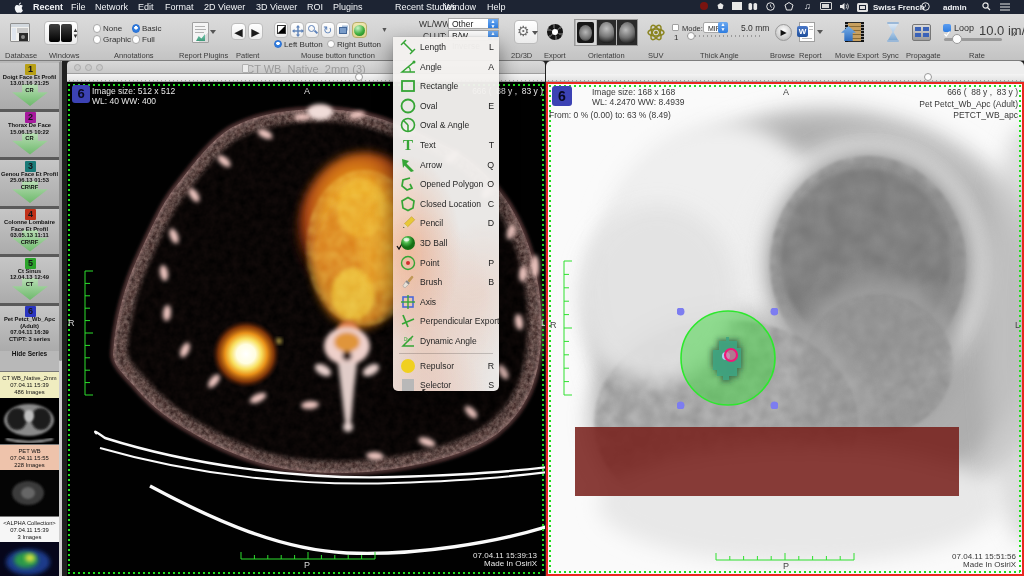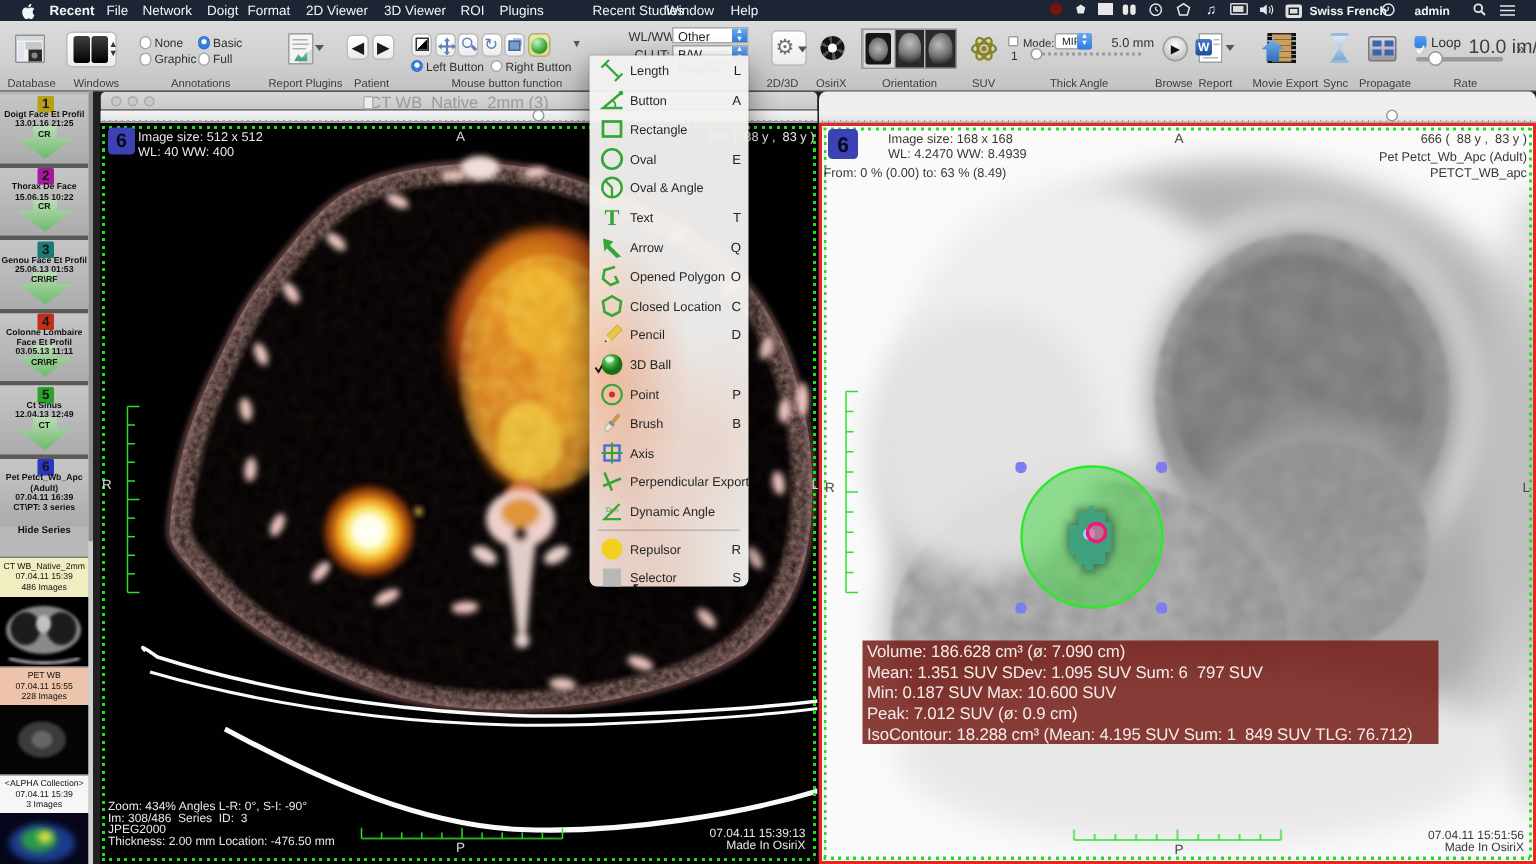--- a/index.html
+++ b/index.html
@@ -62,21 +62,21 @@
 <body>
 <div id="screen">
 
   <div id="menubar">
     <span style="left:14px;top:2px"><svg width="10" height="11" viewBox="0 0 10 11">
           <path d="M 7.8 5.9 C 7.8 4.6 8.9 4 8.9 4 C 8.3 3.1 7.3 3 7 3 C 6.2 2.9 5.4 3.5 5 3.5 C 4.6 3.5 4 3 3.3 3 C 2.4 3 1.6 3.5 1.2 4.3 C 0.3 5.9 1 8.2 1.9 9.5 C 2.3 10.1 2.8 10.8 3.5 10.8 C 4.1 10.8 4.4 10.4 5.1 10.4 C 5.8 10.4 6.1 10.8 6.7 10.8 C 7.4 10.8 7.8 10.2 8.2 9.6 C 8.7 8.9 8.9 8.2 8.9 8.2 C 8.9 8.2 7.8 7.7 7.8 5.9 Z M 6.4 2.1 C 6.8 1.7 7 1.1 6.9 0.5 C 6.4 0.5 5.8 0.8 5.4 1.3 C 5.1 1.7 4.8 2.3 4.9 2.9 C 5.5 2.9 6.1 2.6 6.4 2.1 Z" fill="#f2f4f7"></path>
         </svg></span>
     <span class="b" style="left:33px">Recent</span>
     <span style="left:71px">File</span>
     <span style="left:95px">Network</span>
-    <span style="left:138px">Doigt</span>
+    <span style="left:138px">Edit</span>
     <span style="left:165px">Format</span>
     <span style="left:204px">2D Viewer</span>
     <span style="left:256px">3D Viewer</span>
     <span style="left:307px">ROI</span>
     <span style="left:333px">Plugins</span>
     <span style="left:395px">Recent Studies</span>
     <span style="left:444px">Window</span>
     <span style="left:487px">Help</span>
     <span style="left:700px;top:2px;width:8px;height:8px;background:#7a1410;border-radius:50%;display:inline-block"></span>
     <span style="left:716px;top:2px"><svg width="9" height="9">
@@ -200,21 +200,21 @@
 
     <div class="tbtn" style="left:514px;top:6px;width:24px;height:24px">
         <span class="abs" style="left:2px;top:2px;font-size:14px;color:#6e6e6e">⚙</span>
         <span class="abs" style="left:17px;top:10px;width:0;height:0;border-left:3px solid transparent;border-right:3px solid transparent;border-top:4px solid #555"></span>
       </div>
     <div class="tlabel" style="left:511px">2D/3D</div>
 
     <div class="abs" style="left:547px;top:10px;width:16px;height:16px;border-radius:50%;background:conic-gradient(#141414 0 40deg,#4e4e4e 40deg 60deg,#141414 60deg 100deg,#4e4e4e 100deg 120deg,#141414 120deg 160deg,#4e4e4e 160deg 180deg,#141414 180deg 220deg,#4e4e4e 220deg 240deg,#141414 240deg 280deg,#4e4e4e 280deg 300deg,#141414 300deg 340deg,#4e4e4e 340deg)">
         <div class="abs" style="left:5px;top:5px;width:6px;height:6px;border-radius:50%;background:#fff"></div>
       </div>
-    <div class="tlabel" style="left:544px">OsiriX</div>
+    <div class="tlabel" style="left:544px">Export</div>
 
     <div class="abs" style="left:574px;top:5px;width:64px;height:27px;background:#b5b5b5;border:1px solid #989898"></div>
     <div class="abs" style="left:575.5px;top:6px;width:20px;height:25px;background:#d8d8d8">
         <div class="abs" style="left:1.5px;top:2px;width:17px;height:21px;background:#161616;border-radius:2px">
           <div class="abs" style="left:2px;top:3px;width:13px;height:16px;border-radius:50%;background:radial-gradient(circle at 50% 45%,#b8b8b8,#707070 60%,#222 95%)"></div>
         </div>
       </div>
     <div class="abs" style="left:597px;top:6px;width:19px;height:25px;background:#2a2a2a">
         <div class="abs" style="left:2px;top:2px;width:15px;height:21px;border-radius:45% 45% 35% 35%;background:radial-gradient(circle at 50% 32%,#c0c0c0,#787878 50%,#1a1a1a 90%)"></div>
       </div>
@@ -542,21 +542,20 @@
       <div class="gb-v" style="left:1px;top:2px;height:490px"></div>
       <div class="gb-v" style="left:475px;top:2px;height:490px"></div>
       
       <div class="abs" style="left:5px;top:3px;width:18px;height:18px;background:#3c42b4;border-radius:3px;color:#080820;font-weight:bold;font-size:13px;text-align:center;line-height:18px">6</div>
       <div class="ov" style="left:25px;top:4px;font-size:8.5px;color:#e8e8e8">Image size: 512 x 512<br>WL: 40 WW: 400</div>
       <div class="ov" style="right:2px;top:4px;font-size:8.5px;color:#e8e8e8">666 (  88 y ,  83 y )</div>
       <div class="ov" style="left:237px;top:4px;font-size:9px;color:#d8d8d8">A</div>
       <div class="ov" style="left:1px;top:236px;font-size:9px;color:#d8d8d8">R</div>
       <div class="ov" style="left:474px;top:236px;font-size:9px;color:#d8d8d8">L</div>
       <div class="ov" style="left:237px;top:478px;font-size:9px;color:#d8d8d8">P</div>
-      <div class="ov" style="left:5px;top:452px;font-size:8px;color:#e8e8e8;line-height:7.5px">Zoom: 434% Angles L-R: 0°, S-I: -90°<br>Im: 308/486  Series  ID:  3<br>JPEG2000<br>Thickness: 2.00 mm Location: -476.50 mm</div>
       <div class="ov" style="right:8px;top:470px;font-size:8px;color:#e8e8e8;text-align:right;line-height:7.5px">07.04.11 15:39:13<br>Made In OsiriX</div>
       
       <svg class="abs" style="left:17px;top:188px" width="10" height="126" viewBox="0 0 10 126">
         <g stroke="#2ee02e" stroke-width="1" fill="none">
           <line x1="1" y1="1" x2="1" y2="125"></line>
           <line x1="1" y1="1" x2="9" y2="1"></line>
             <line x1="1" y1="125" x2="9" y2="125"></line>
           <line x1="1" y1="13.4" x2="6" y2="13.4"></line>
             <line x1="1" y1="25.8" x2="6" y2="25.8"></line>
           <line x1="1" y1="38.2" x2="6" y2="38.2"></line>
@@ -650,21 +649,20 @@
         <path d="M 42 33 L 49 33 L 49 29 L 52 29 L 52 33 L 60 33 L 60 40 L 64 40 L 64 60 L 60 60 L 60 68 L 52 68 L 52 72 L 46 72 L 46 68 L 40 68 L 40 62 L 36 62 L 36 42 L 42 42 Z" fill="#3fa582" fill-opacity="0.9"></path>
         <circle cx="49" cy="48" r="4" fill="#a8d0f0"></circle>
         <circle cx="54" cy="47" r="6" fill="#e06898" fill-opacity="0.7" stroke="#f01878" stroke-width="2.2"></circle>
         <circle cx="3.5" cy="3.5" r="4" fill="#7d7df0"></circle>
         <circle cx="97.5" cy="3.5" r="4" fill="#7d7df0"></circle>
         <circle cx="3.5" cy="97.5" r="4" fill="#7d7df0"></circle>
         <circle cx="97.5" cy="97.5" r="4" fill="#7d7df0"></circle>
       </svg>
       
       <div class="abs" style="left:27px;top:343px;width:384px;height:69px;background:rgba(118,28,24,0.85)"></div>
-      <div class="ov" style="left:30px;top:345px;font-size:11.2px;color:#f3ece9;line-height:13.7px;letter-spacing:-0.1px">Volume: 186.628 cm³ (ø: 7.090 cm)<br>Mean: 1.351 SUV SDev: 1.095 SUV Sum: 6  797 SUV<br>Min: 0.187 SUV Max: 10.600 SUV<br>Peak: 7.012 SUV (ø: 0.9 cm)<br>IsoContour: 18.288 cm³ (Mean: 4.195 SUV Sum: 1  849 SUV TLG: 76.712)</div>
       
       <div class="gb-h" style="left:1px;top:1px;width:471px"></div>
       <div class="gb-h" style="left:1px;top:487px;width:471px"></div>
       <div class="gb-v" style="left:1px;top:1px;height:487px"></div>
       <div class="gb-v" style="left:471px;top:1px;height:487px"></div>
       
       <div class="abs" style="left:4px;top:2px;width:20px;height:20px;background:#3c42b4;border-radius:3px;color:#080820;font-weight:bold;font-size:14px;text-align:center;line-height:20px">6</div>
       <div class="ov" style="left:44px;top:3px;font-size:8.5px;color:#383838">Image size: 168 x 168<br>WL: 4.2470 WW: 8.4939</div>
       <div class="ov" style="left:1px;top:26px;font-size:8.5px;color:#383838">From: 0 % (0.00) to: 63 % (8.49)</div>
       <div class="ov" style="right:4px;top:3px;font-size:8.5px;color:#383838;text-align:right;line-height:11.5px">666 (  88 y ,  83 y )<br>Pet Petct_Wb_Apc (Adult)<br>PETCT_WB_apc</div>
@@ -723,21 +721,21 @@
         <span class="k">L</span>
       </div>
     <div class="mi" style="top:20.6px">
         <span class="ic"><svg width="16" height="16">
             <g stroke="#35a535" stroke-width="1.6" fill="none">
               <path d="M 14 3 L 2 13 L 15 13"></path>
               <path d="M 8 8 Q 11 9 10 13" stroke-width="1.2"></path>
             </g>
             <circle cx="14" cy="3" r="1.5" fill="#35a535"></circle>
           </svg></span>
-        <span class="t">Button</span>
+        <span class="t">Angle</span>
         <span class="k">A</span>
       </div>
     <div class="mi" style="top:40.2px">
         <span class="ic"><svg width="16" height="16">
             <rect x="2" y="3" width="12" height="10" stroke="#35a535" stroke-width="1.8" fill="none"></rect>
           </svg></span>
         <span class="t">Rectangle</span>
       </div>
     <div class="mi" style="top:59.8px">
         <span class="ic"><svg width="16" height="16">

